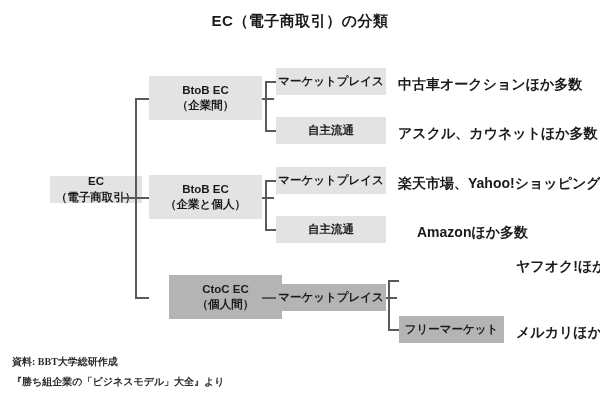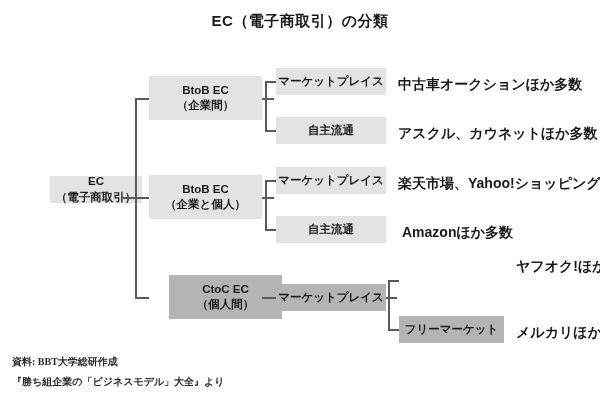--- a/index.html
+++ b/index.html
@@ -157,20 +157,20 @@
   <div class="hline" style="left:388px; top:280px; width:11px;"></div>
   <div class="hline" style="left:388px; top:329px; width:11px;"></div>
 
   <div class="node fill-dark" style="left:399px; top:316px; width:105px; height:27px;">
     <span class="l1">フリーマーケット</span>
   </div>
 
   <div class="leaf-text" style="left:398px; top:77px;">中古車オークションほか多数</div>
   <div class="leaf-text" style="left:398px; top:126px;">アスクル、カウネットほか多数</div>
   <div class="leaf-text" style="left:398px; top:176px;">楽天市場、Yahoo!ショッピング</div>
-  <div class="leaf-text" style="left:402px; top:225px;">Amazonほか多数</div>
+  <div class="leaf-text" style="left:417px; top:225px;">Amazonほか多数</div>
   <div class="leaf-text" style="left:516px; top:259px;">ヤフオク!ほか</div>
   <div class="leaf-text" style="left:516px; top:325px;">メルカリほか</div>
 
   <div class="footer footer-1">資料: BBT大学総研作成</div>
   <div class="footer footer-2">『勝ち組企業の「ビジネスモデル」大全』より</div>
 
 </div>
 
 </body></html>

